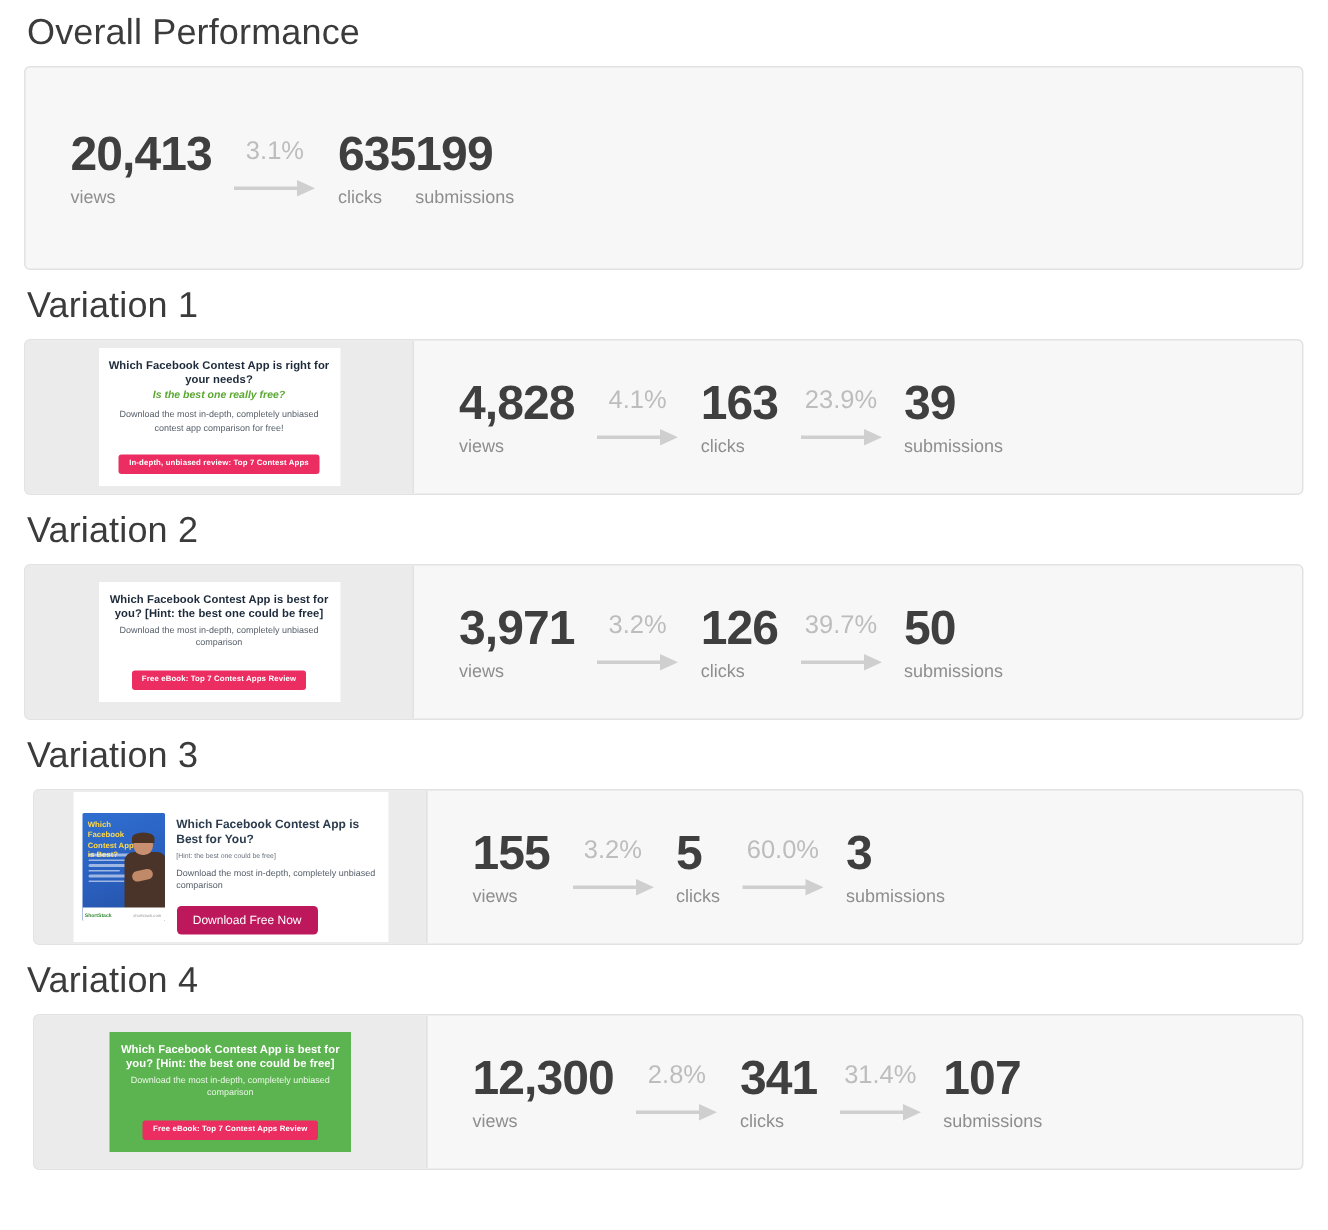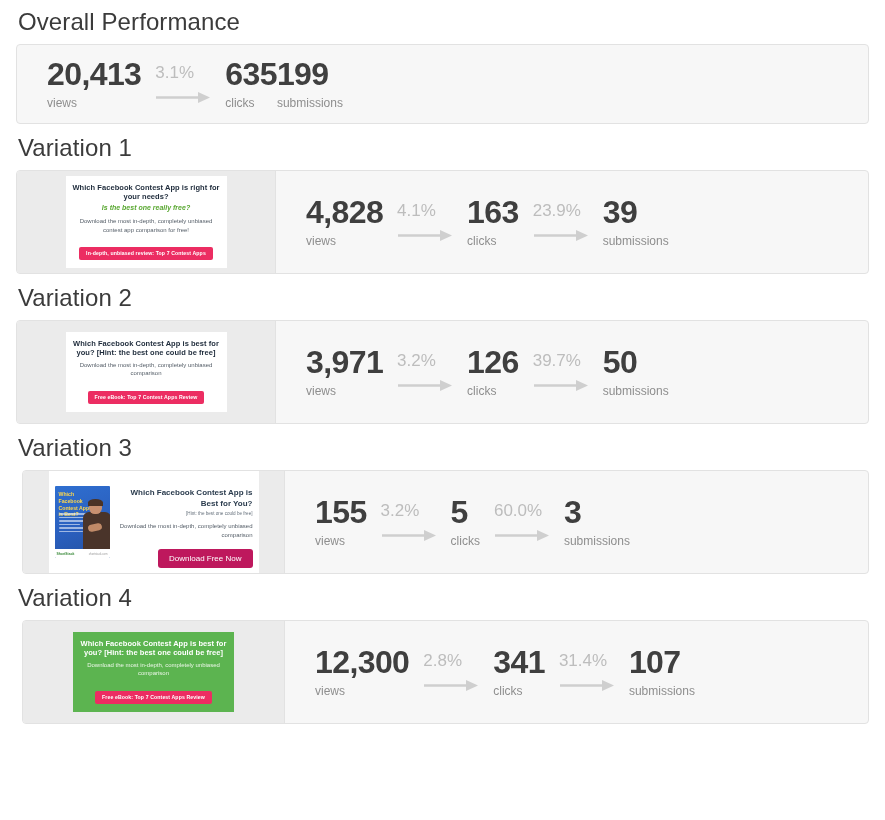--- a/index.html
+++ b/index.html
@@ -30,21 +30,21 @@
   .card {
     border: 1px solid #e2e2e2;
     border-radius: 4px;
     background: #f7f7f7;
     box-sizing: border-box;
     display: flex;
     align-items: stretch;
     overflow: hidden;
   }
   .card--overall {
-    height: 80px;
+    height: 136px;
     align-items: center;
   }
   .card--variation { height: 104px; }
   .card--wide-thumb { margin-left: 6px; width: 847px; }
 
   
   .thumb-cell {
     width: 259px;
     flex: 0 0 259px;
     background: #ebebeb;
@@ -181,21 +181,21 @@
     display: flex;
     align-items: center;
     justify-content: space-between;
     padding: 0 2px;
     box-sizing: border-box;
   }
   .ebook-foot .lgo {
     font-size: 3.4px; color: #3a8a3a; font-weight: bold;
   }
   .ebook-foot .url { font-size: 2.8px; color: #999; }
-  .ad3-right { flex: 1 1 auto; text-align: right; margin-top: 12px; }
+  .ad3-right { flex: 1 1 auto; text-align: left; margin-top: 12px; }
   .ad3-h {
     font-size: 8px; font-weight: bold; color: #2b3c4e;
     margin: 0 0 2px; line-height: 1.3;
   }
   .ad3-hint { font-size: 4.6px; color: #67727d; margin: 0 0 6px; }
   .ad3-body { font-size: 6px; color: #555e68; margin: 0 0 7px; line-height: 1.45; }
   .ad3-btn {
     display: inline-block; background: #be185d; color: #fff;
     font-size: 8px; padding: 5px 11px; border-radius: 3px;
   }
@@ -220,20 +220,21 @@
     white-space: nowrap;
   }
   .metric .label {
     font-size: 12px;
     color: #8e8e8e;
     margin-top: 6px;
     white-space: nowrap;
   }
 
   .conv {
+    text-align: center;
     padding: 0 14px;
   }
   .conv .rate {
     font-size: 17px;
     color: #bdbdbd;
     line-height: 1.05;
     white-space: nowrap;
     font-weight: 400;
   }
   .conv .arrow {

